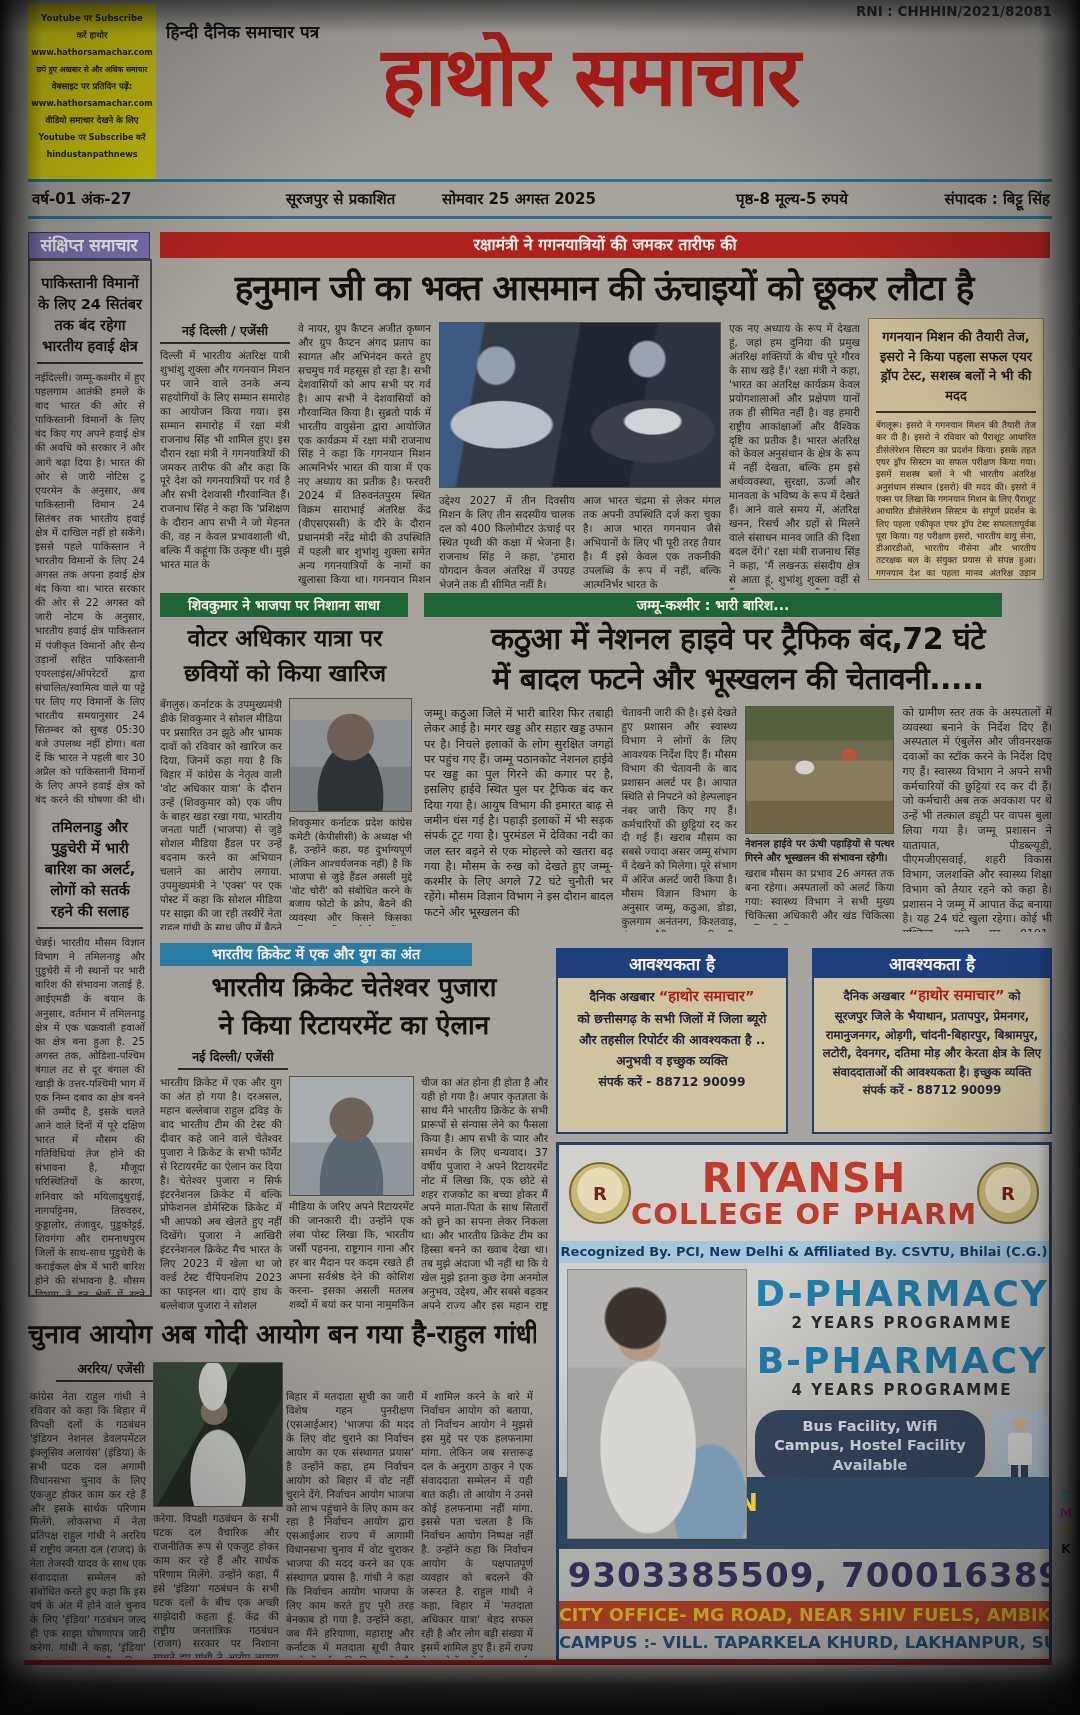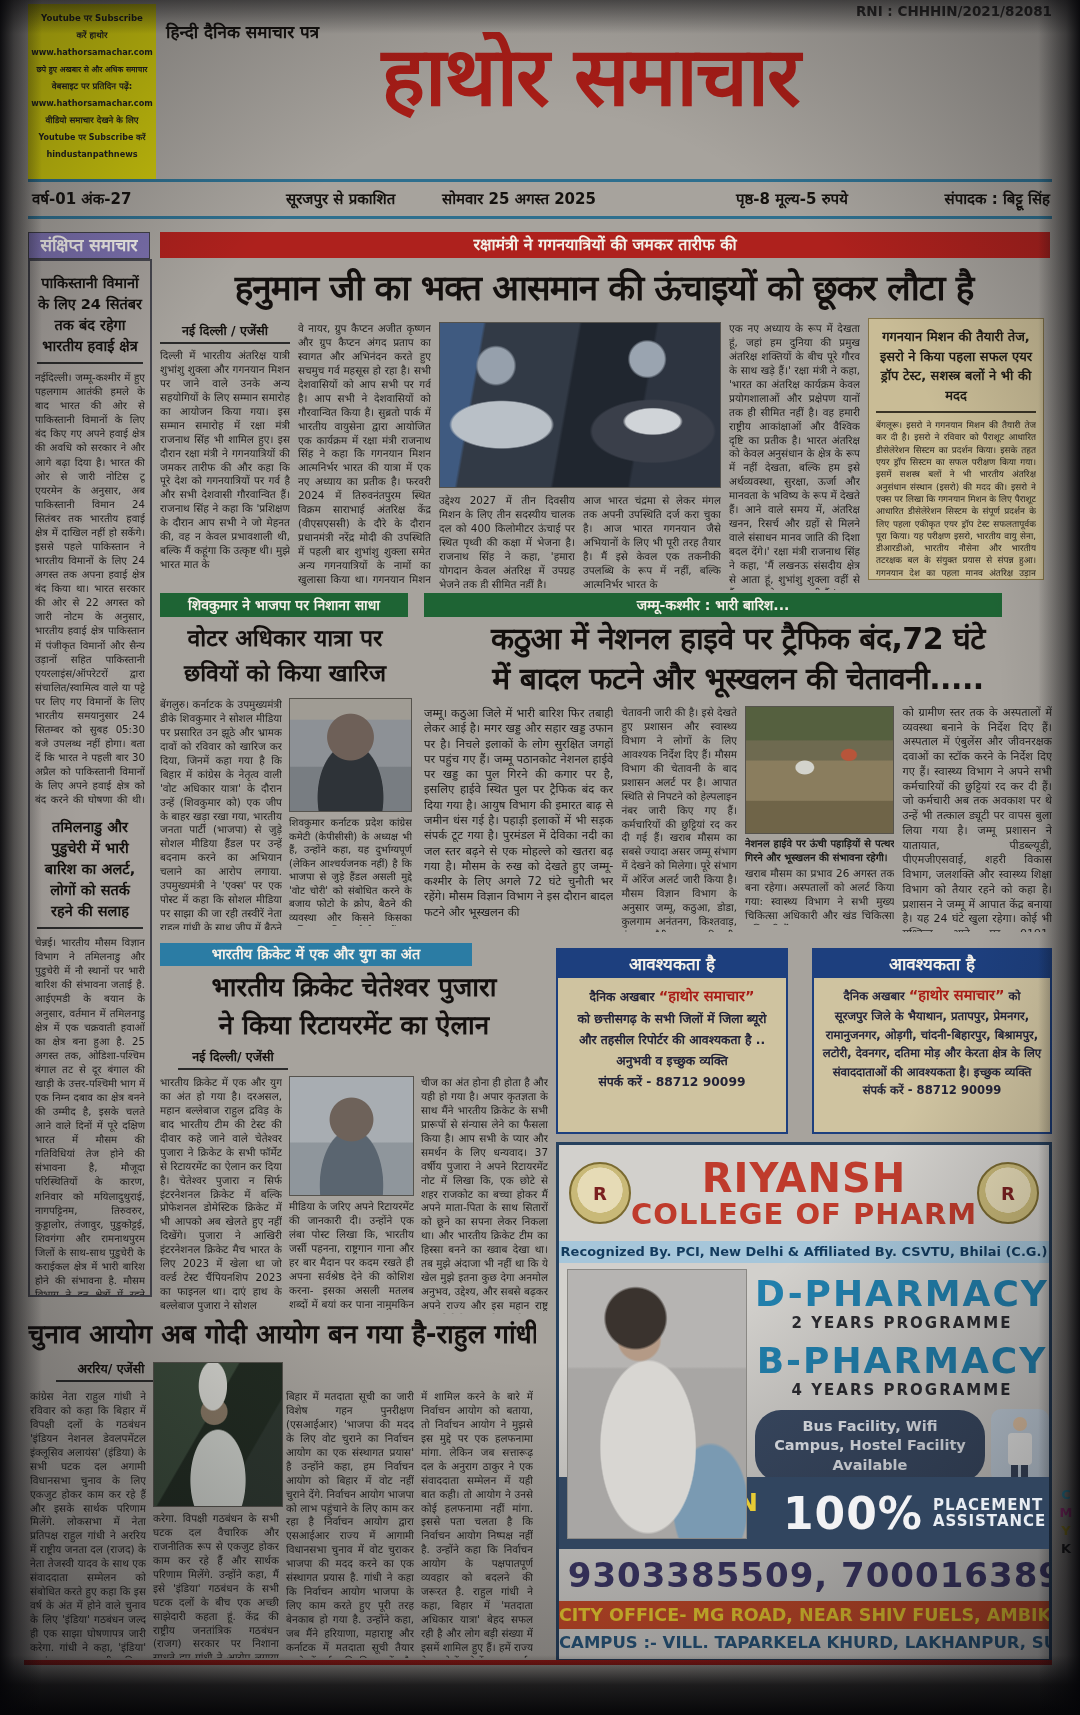--- a/index.html
+++ b/index.html
@@ -250,27 +250,20 @@
             <div style="position:absolute;left:30px;top:56px;width:7px;height:14px;background:#39465c;"></div>
           </div>
         </div>
       </div>
     </div>
     <div class="band" style="height:72px;padding-left:20px;position:relative;z-index:1;">
       <div style="width:190px;text-align:center;">
         <div class="adm">ADMISSION</div>
         <div class="adm" style="font-size:21px;">OPEN</div>
       </div>
-      <div style="display:flex;align-items:center;gap:10px;margin-left:14px;">
-        <div class="pct">100%</div>
-        <div>
-          <div class="plc">PLACEMENT</div>
-          <div class="plc">ASSISTANCE</div>
-        </div>
-      </div>
     </div>
     <div style="height:52px;display:flex;align-items:center;justify-content:center;gap:10px;">
       <span style="color:#5a4a8a;font-size:30px;">☎</span>
       <span class="phone">9303385509, 7000163894</span>
     </div>
     <div class="redbar">CITY OFFICE- MG ROAD, NEAR SHIV FUELS, AMBIKAPUR (C.G.)</div>
     <div class="campus">CAMPUS :- VILL. TAPARKELA KHURD, LAKHANPUR, SURGUJA (C.G.)</div>
   </div>
 
   <div class="headline abs" style="left:28px;top:1313px;width:508px;font-size:26px;line-height:42px;">चुनाव आयोग अब गोदी आयोग बन गया है-राहुल गांधी....</div>

